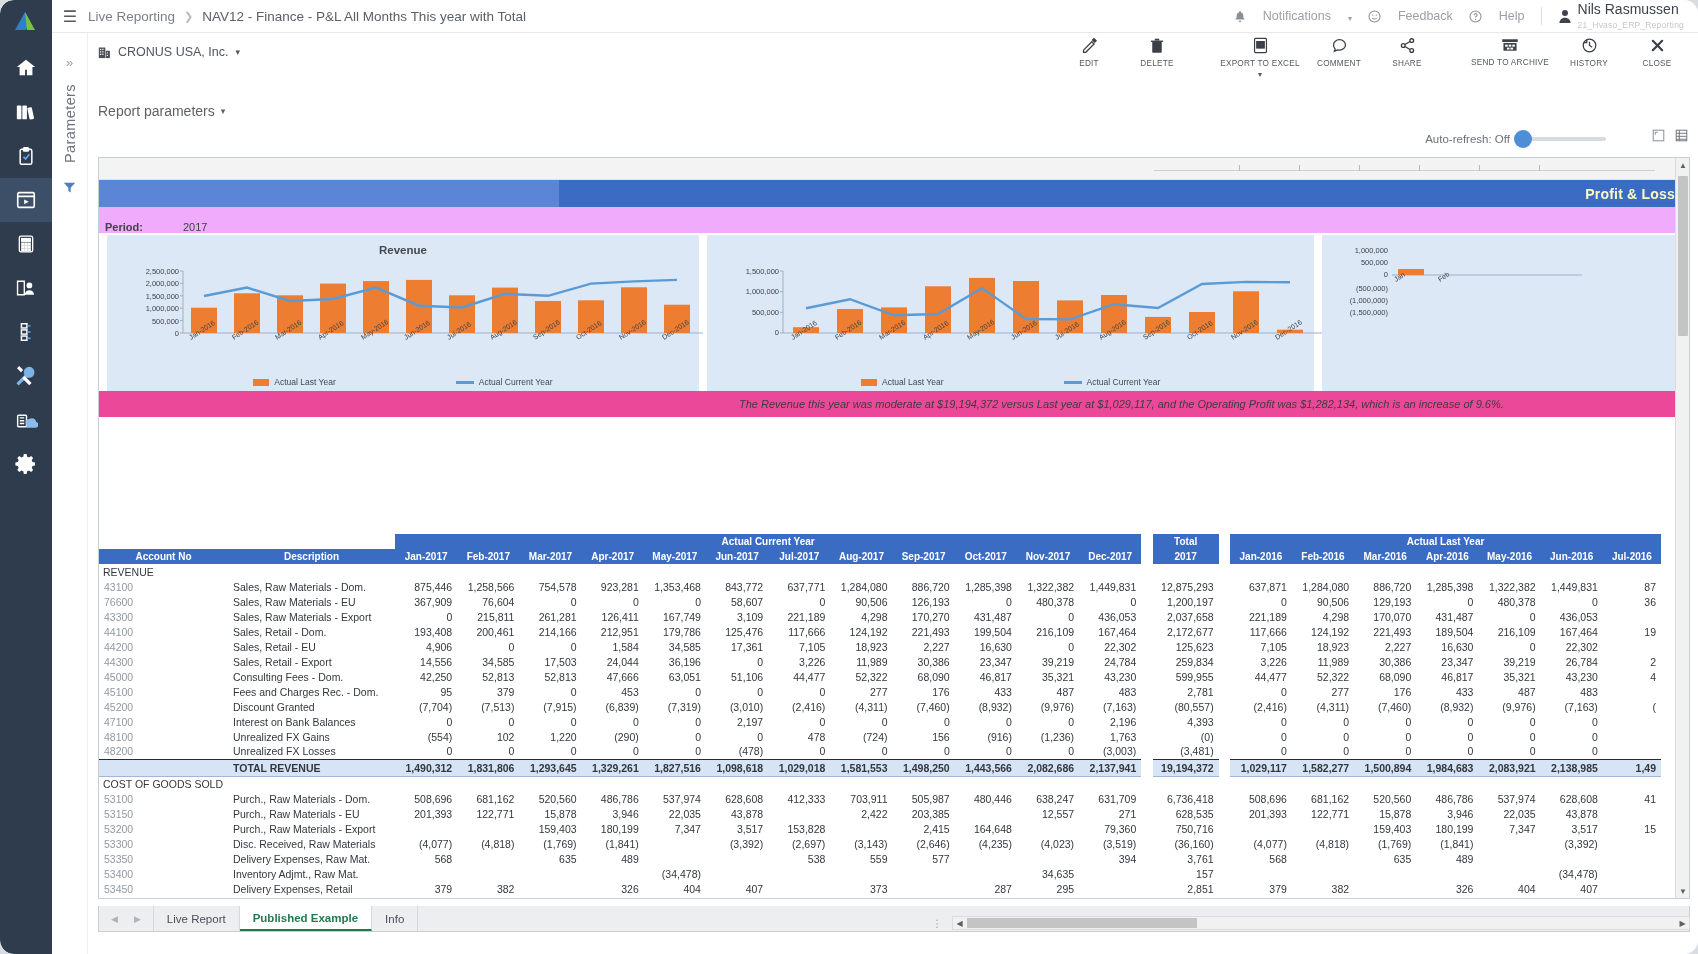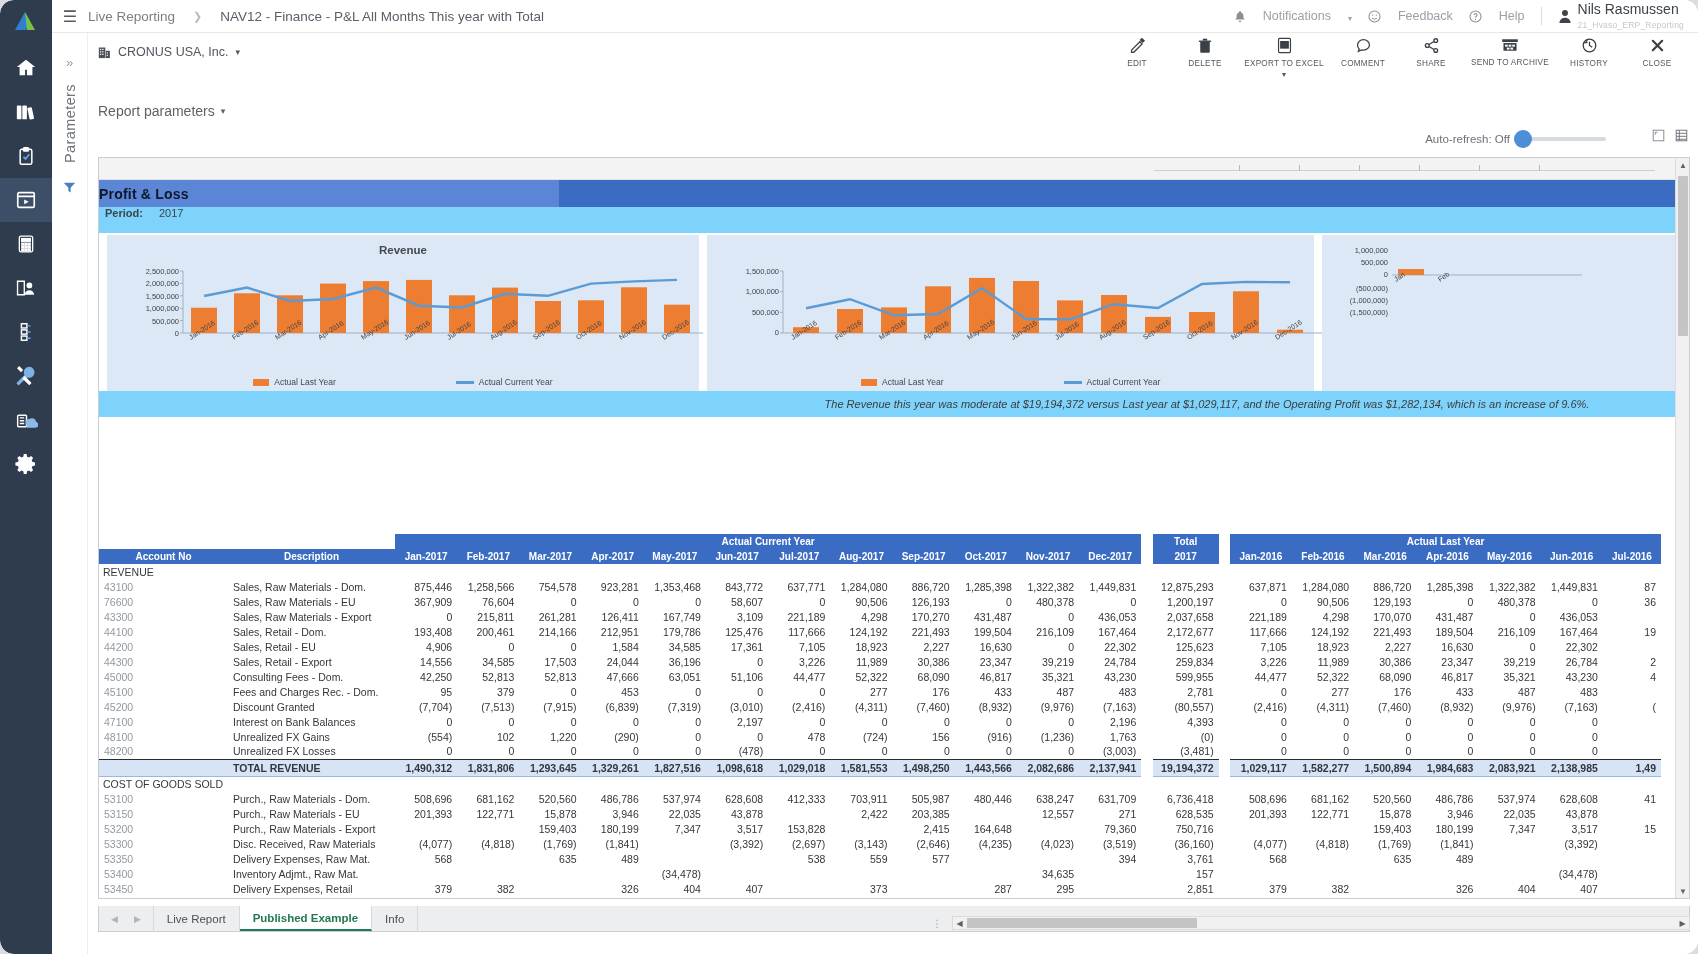--- a/index.html
+++ b/index.html
@@ -19,21 +19,21 @@
               color:#ffffff; cursor:pointer; }
   #rail .ic.active { background:#3d4f66; }
   #rail .gap { flex:0 0 10px; }
 
   
   #topbar { position:absolute; left:52px; top:0; right:0; height:33px;
             background:#ffffff; border-top-right-radius:14px;
             display:flex; align-items:center; border-bottom:1px solid #e8e8e8; }
   .hamb { width:36px; height:33px; display:flex; align-items:center; justify-content:center;
           color:#5a5a5a; font-size:16px; cursor:pointer; }
-  .crumbs { display:flex; align-items:center; gap:18px; font-size:13.5px; color:#7a7f86; }
+  .crumbs { display:flex; align-items:center; gap:9px; font-size:13.5px; color:#7a7f86; }
   .crumbs .sep { color:#b6bbc1; font-size:11px; }
   .crumbs .cur { color:#5a6069; }
   .topright { margin-left:auto; display:flex; align-items:center; gap:16px;
               padding-right:14px; font-size:12.5px; color:#9aa0a7; }
   .topright .item { display:flex; align-items:flex-end; gap:17px; cursor:pointer; }
   .vdiv { width:1px; height:18px; background:#dcdee1; }
   .userblk { display:flex; align-items:center; gap:6px; cursor:pointer; }
   .userblk .nm { font-size:14px; color:#3d434a; line-height:1.05; }
   .userblk .sub { font-size:8.5px; color:#c3c7cc; line-height:1.05; letter-spacing:.2px; }
 
@@ -50,21 +50,21 @@
                       font-size:14.5px; color:#6d737a; letter-spacing:.4px; }
   #paramstrip .fil { color:#5b7fb5; font-size:13px; cursor:pointer; margin-top:4px;}
 
   
   .companyrow { position:absolute; left:46px; top:12px; display:flex; align-items:center;
                 gap:7px; font-size:12.5px; color:#51565d; cursor:pointer; }
   .toolbar { position:absolute; right:8px; top:4px; display:flex; gap:2px; }
   .tbtn { width:66px; display:flex; flex-direction:column; align-items:center; gap:5px;
           cursor:pointer; color:#3b4047; }
   .tbtn .tl { font-size:8.2px; letter-spacing:.25px; color:#53585f; white-space:nowrap; }
-  .tbtn.wide { width:88px; }
+  .tbtn.wide { width:88px;margin-left:24px; }
 
   .reportparams { position:absolute; left:46px; top:70px; font-size:14px; color:#5d6268;
                   display:flex; align-items:center; gap:6px; cursor:pointer; }
 
   .autorefresh { position:absolute; right:92px; top:100px; display:flex; align-items:center;
                  gap:8px; font-size:11.5px; color:#6c7178; }
   .tgl { width:88px; height:4px; background:#d6dbe0; border-radius:2px; position:relative; }
   .tgl .knob { position:absolute; left:-4px; top:-7px; width:18px; height:18px;
                border-radius:50%; background:#4d8ed6; }
   .miniicons { position:absolute; right:10px; top:96px; display:flex; gap:10px;
@@ -87,45 +87,45 @@
   .ruler { height:22px; background:#f3f3f3; border-bottom:1px solid #e2e2e2;
            position:relative; }
   .ruler .tickline { position:absolute; left:1055px; right:20px; top:12px; height:1px;
                      background:#cfcfcf; }
   .ruler .tk { position:absolute; top:7px; width:1px; height:6px; background:#b9b9b9; }
 
   
   .titleband { height:27px; background:#3b6cc4; display:flex; align-items:center;
                position:relative; }
   .titleband .left { width:460px; height:27px; background:#5b86d6; }
-  .titleband .ttl { position:absolute; left:0; right:0; text-align:left; color:#0f172a;
+  .titleband .ttl { position:absolute; left:0; right:0; text-align:right; color:#fef9c3;
                     font-weight:bold; font-size:14px; letter-spacing:.2px; }
 
-  .periodrow { height:26px; background:#7dd3fc; display:flex; align-items:flex-start;
-               font-size:11px; color:#3f434a; padding-left:6px; gap:16px; }
+  .periodrow { height:26px; background:#f0abfc; display:flex; align-items:flex-end;
+               font-size:11px; color:#3f434a; padding-left:6px; gap:40px; }
   .periodrow .lbl{ font-weight:bold; }
 
   
   .charts { height:158px; background:#ffffff; display:flex; gap:8px; padding:2px 0 0 8px; }
   .cardc { background:#dce8f6; position:relative; }
   .cardc.c1 { width:638px; }
   .cardc.c2 { width:655px; }
   .cardc.c3 { width:380px; }
   .ctitle { text-align:center; font-size:11.5px; color:#44484e; font-weight:bold;
             padding-top:9px; }
   .plot { position:absolute; left:0; right:0; top:26px; height:104px; }
   .legend { position:absolute; bottom:4px; left:0; right:0; display:flex;
             justify-content:center; gap:120px; font-size:8.5px; color:#434850; }
   .legend .li { display:flex; align-items:center; gap:5px; }
   .sw-bar { width:16px; height:7px; background:#ed7d31; }
   .sw-line { width:18px; height:3px; background:#5b9bd5; }
 
   
-  .narr { height:26px; background:#7dd3fc; display:flex; align-items:center;
-          justify-content:center; font-size:11px; color:#3d3d3d; font-style:italic; }
+  .narr { height:26px; background:#ec4899; display:flex; align-items:center;
+          justify-content:flex-start; font-size:11px; color:#3d3d3d; font-style:italic; }
   .narr .gap1{ width:640px; }
 
   
   .tblwrap { position:absolute; left:0; right:14px; top:376px; bottom:0; overflow:hidden;
              background:#fff; }
   table.pl { border-collapse:collapse; font-size:10.5px; color:#33373d; table-layout:fixed; }
   table.pl td,table.pl th { padding:0 5px; height:15px; white-space:nowrap; }
   .hdrspan td { background:#3b6cc4; color:#fff; font-weight:bold; font-size:10px;
                 text-align:center; height:16px; }
   .hdrspan td.blank { background:#ffffff; }

